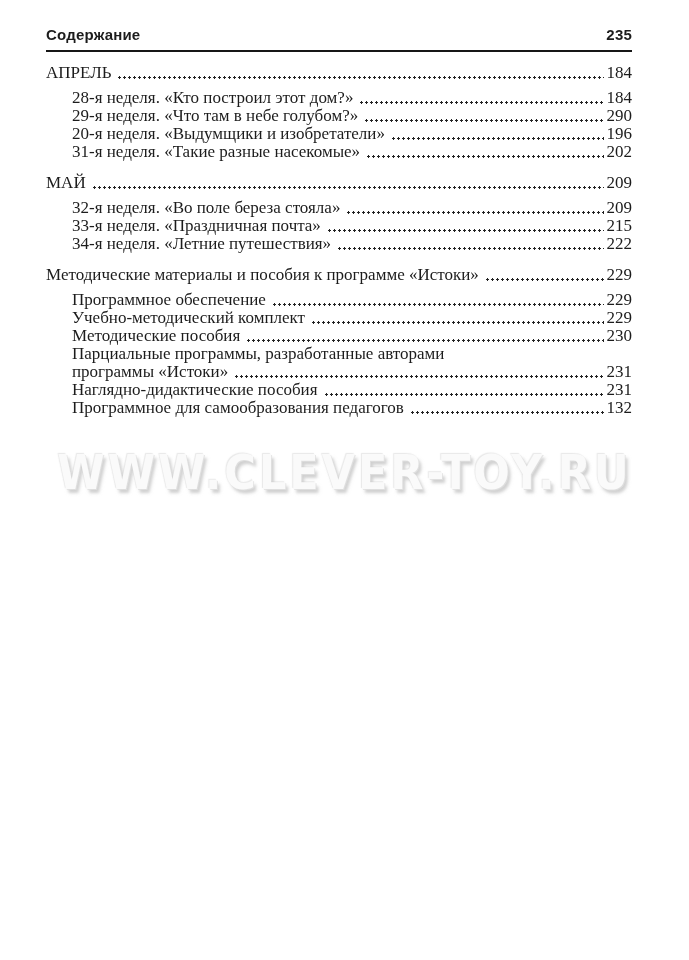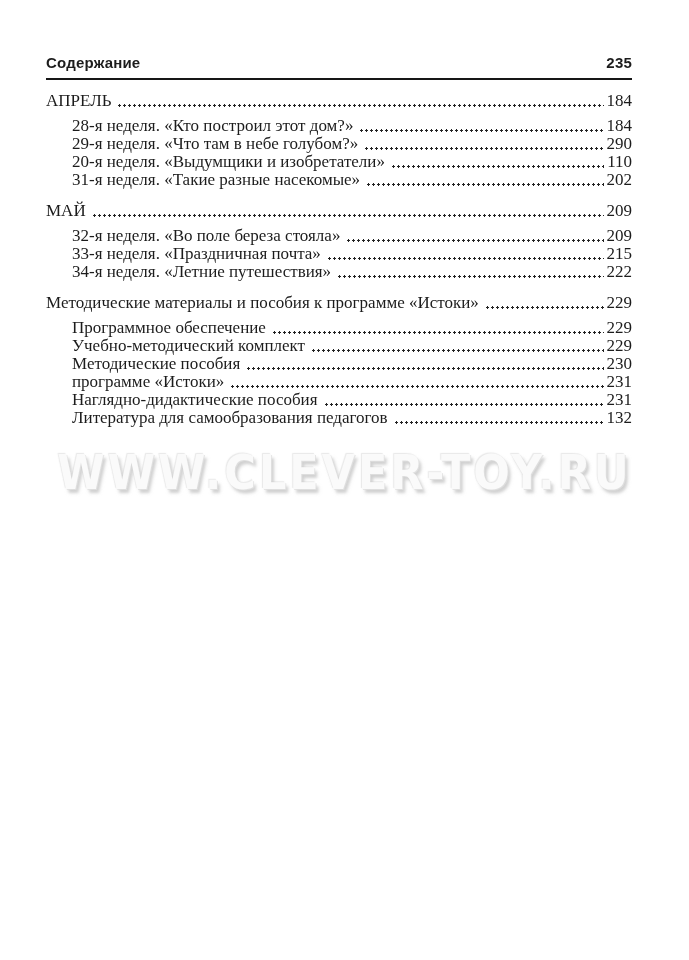--- a/index.html
+++ b/index.html
@@ -7,21 +7,21 @@
     position:relative;
     width:689px;height:960px;
     margin:0 auto;
     background:#ffffff;
     overflow:hidden;
     font-family:"Liberation Serif", serif;
     color:#1c1c1c;
   }
   .content{
     position:absolute;
-    left:46px; right:57px; top:26px;margin-top:28px;
+    left:46px; right:57px; top:26px;
   }
   .running-head{
     display:flex;
     justify-content:space-between;
     align-items:baseline;
     font-family:"Liberation Sans", sans-serif;
     font-weight:700;
     font-size:15px;
     letter-spacing:.2px;
     padding-bottom:7px;
@@ -95,21 +95,21 @@
     <span class="toc-page">184</span>
   </div>
         <div class="toc-row lvl1">
     <span class="toc-label">29-я неделя. «Что там в небе голубом?»</span>
     <span class="toc-dots"></span>
     <span class="toc-page">290</span>
   </div>
         <div class="toc-row lvl1">
     <span class="toc-label">20-я неделя. «Выдумщики и изобретатели»</span>
     <span class="toc-dots"></span>
-    <span class="toc-page">110</span>
+    <span class="toc-page">196</span>
   </div>
         <div class="toc-row lvl1">
     <span class="toc-label">31-я неделя. «Такие разные насекомые»</span>
     <span class="toc-dots"></span>
     <span class="toc-page">202</span>
   </div>
         <div class="toc-row lvl0 section">
     <span class="toc-label">МАЙ</span>
     <span class="toc-dots"></span>
     <span class="toc-page">209</span>
@@ -142,32 +142,36 @@
         <div class="toc-row lvl1">
     <span class="toc-label">Учебно-методический комплект</span>
     <span class="toc-dots"></span>
     <span class="toc-page">229</span>
   </div>
         <div class="toc-row lvl1">
     <span class="toc-label">Методические пособия</span>
     <span class="toc-dots"></span>
     <span class="toc-page">230</span>
   </div>
+        <div class="toc-row lvl1 no-dots">
+    <span class="toc-label">Парциальные программы, разработанные авторами</span>
+
+  </div>
         <div class="toc-row lvl1">
-    <span class="toc-label">программе «Истоки»</span>
+    <span class="toc-label">программы «Истоки»</span>
     <span class="toc-dots"></span>
     <span class="toc-page">231</span>
   </div>
         <div class="toc-row lvl1">
     <span class="toc-label">Наглядно-дидактические пособия</span>
     <span class="toc-dots"></span>
     <span class="toc-page">231</span>
   </div>
         <div class="toc-row lvl1">
-    <span class="toc-label">Литература для самообразования педагогов</span>
+    <span class="toc-label">Программное для самообразования педагогов</span>
     <span class="toc-dots"></span>
     <span class="toc-page">132</span>
   </div>
       </div>
   </div>
 
   <div class="watermark">WWW.CLEVER-TOY.RU</div>
 </div>
 
 </body></html>

